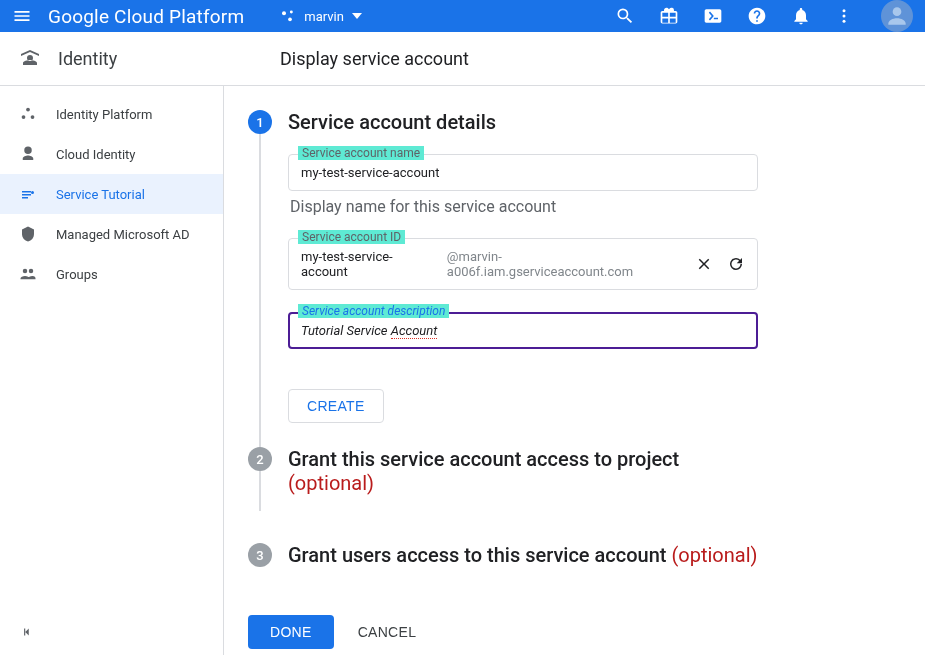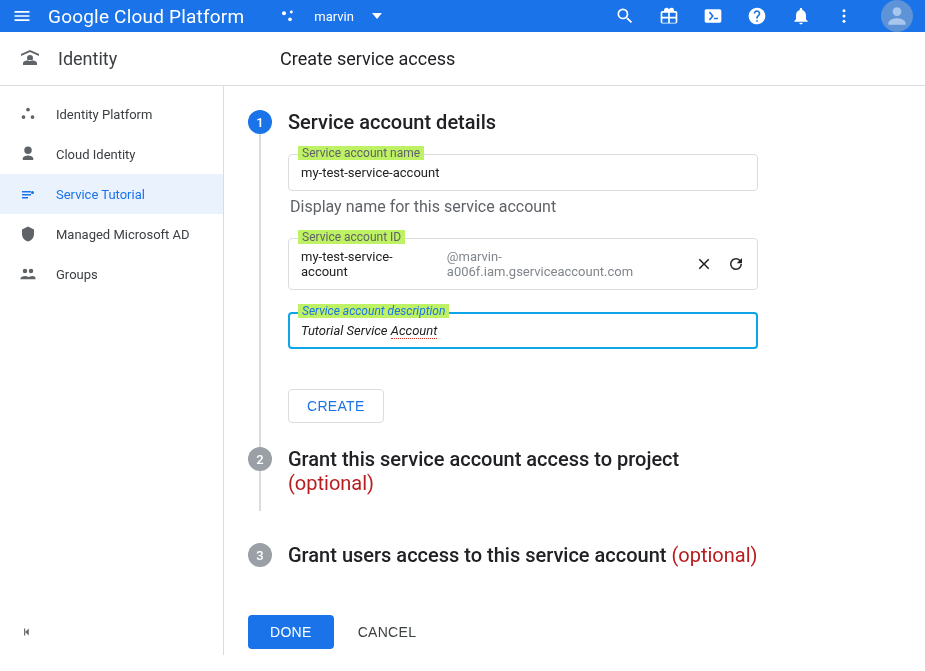--- a/index.html
+++ b/index.html
@@ -3,21 +3,21 @@
   <meta charset="utf-8">
   <style>
     * { box-sizing: border-box; margin: 0; padding: 0; }
     body { font-family: Roboto, 'Helvetica Neue', Arial, sans-serif; color: #202124; background: #fff; width: 925px; height: 671px; overflow: hidden; }
     
     
     .header { background: #1a73e8; height: 32px; display: flex; align-items: center; padding: 0 12px; color: #fff; }
     .header-left { display: flex; align-items: center; gap: 16px; }
     .hamburger { cursor: pointer; display: flex; align-items: center; }
     .logo-text { font-size: 19px; font-weight: 400; letter-spacing: 0.2px; }
-    .project-picker { display: flex; align-items: center; gap: 18px; margin-left: 20px; cursor: pointer; }
+    .project-picker { display: flex; align-items: center; gap: 8px; margin-left: 20px; cursor: pointer; }
     .project-icon { width: 16px; height: 16px; }
     .project-name { font-size: 13px; }
     .header-right { margin-left: auto; display: flex; align-items: center; gap: 24px; }
     .header-icon { cursor: pointer; display: flex; align-items: center; }
     .avatar { width: 32px; height: 32px; border-radius: 50%; background: #5f93d8; display: flex; align-items: center; justify-content: center; margin-left: 4px; cursor: pointer; }
     
     
     .page-header-row { display: flex; align-items: center; height: 54px; border-bottom: 1px solid #dadce0; }
     .page-header-left { width: 256px; display: flex; align-items: center; padding: 0 18px; gap: 16px; }
     .page-header-left .product-icon { width: 24px; height: 24px; display: flex; }
@@ -48,25 +48,25 @@
     .step-line { position: absolute; left: 11px; top: 24px; bottom: -16px; width: 2px; background: #dadce0; z-index: 1; }
     .step-title { font-size: 20px; font-weight: 500; color: #202124; margin-bottom: 20px; }
     .step-content { flex: 1; padding-bottom: 8px; }
     .step2 { margin-top: 16px; }
     .step3 { margin-top: 20px; }
     .optional { color: #b91c1c; font-weight: 400; }
     
     
     .field { margin-bottom: 10px; max-width: 470px; }
     .field-wrap { position: relative; }
-    .field-label { position: absolute; top: -8px; left: 10px; background: #bef264; padding: 0 4px; font-size: 12px; color: #5f6368; z-index: 2; }
+    .field-label { position: absolute; top: -8px; left: 10px; background: #5eead4; padding: 0 4px; font-size: 12px; color: #5f6368; z-index: 2; }
     .field-label.focused { color: #1a73e8; }
     .field-input { width: 100%; border: 1px solid #dadce0; border-radius: 4px; padding: 10px 12px; font-size: 13px; color: #202124; outline: none; font-family: inherit; }
     .field-input-display { width: 100%; border: 1px solid #dadce0; border-radius: 4px; padding: 10px 12px; font-size: 13px; color: #202124; display: flex; align-items: center; gap: 8px; }
-    .field-input.focused { border: 2px solid #0ea5e9; padding: 9px 11px; }
+    .field-input.focused { border: 2px solid #4c1d95; padding: 9px 11px; }
     .field-helper { font-size: 16px; color: #5f6368; margin-top: 6px; margin-left: 2px; }
     .id-suffix { color: #80868b; font-size: 13px; }
     .id-actions { margin-left: auto; display: flex; gap: 14px; }
     .id-action-btn { cursor: pointer; display: flex; }
     
     .spell-err { border-bottom: 1px dotted #d93025; }
     
     .create-btn { border: 1px solid #dadce0; background: #fff; color: #1a73e8; font-size: 14px; font-weight: 500; padding: 8px 18px; border-radius: 4px; cursor: pointer; margin-top: 30px; letter-spacing: 0.3px; }
     
     .bottom-actions { display: flex; gap: 24px; margin-top: 20px; align-items: center; }
@@ -142,21 +142,21 @@
 
 <div class="page-header-row">
   <div class="page-header-left">
     <div class="product-icon">
       <svg viewBox="0 0 24 24" width="24" height="24" fill="#5f6368">
           <path d="M12 3L3 7v2l9-4 9 4V7l-9-4zM12 8a3 3 0 100 6 3 3 0 000-6zm-7 8c0-2 4.5-3 7-3s7 1 7 3v2H5v-2z"></path>
         </svg>
     </div>
     <span class="product-title">Identity</span>
   </div>
-  <div class="page-header-right">Create service access</div>
+  <div class="page-header-right">Display service account</div>
 </div>
 
 <div class="body">
 
   <div class="sidebar">
     <div class="sidebar-item">
       <span class="nav-ico">
         <svg viewBox="0 0 24 24" width="18" height="18">
             <circle cx="12" cy="6" r="2.5"></circle>
             <circle cx="6" cy="16" r="2.5"></circle>

